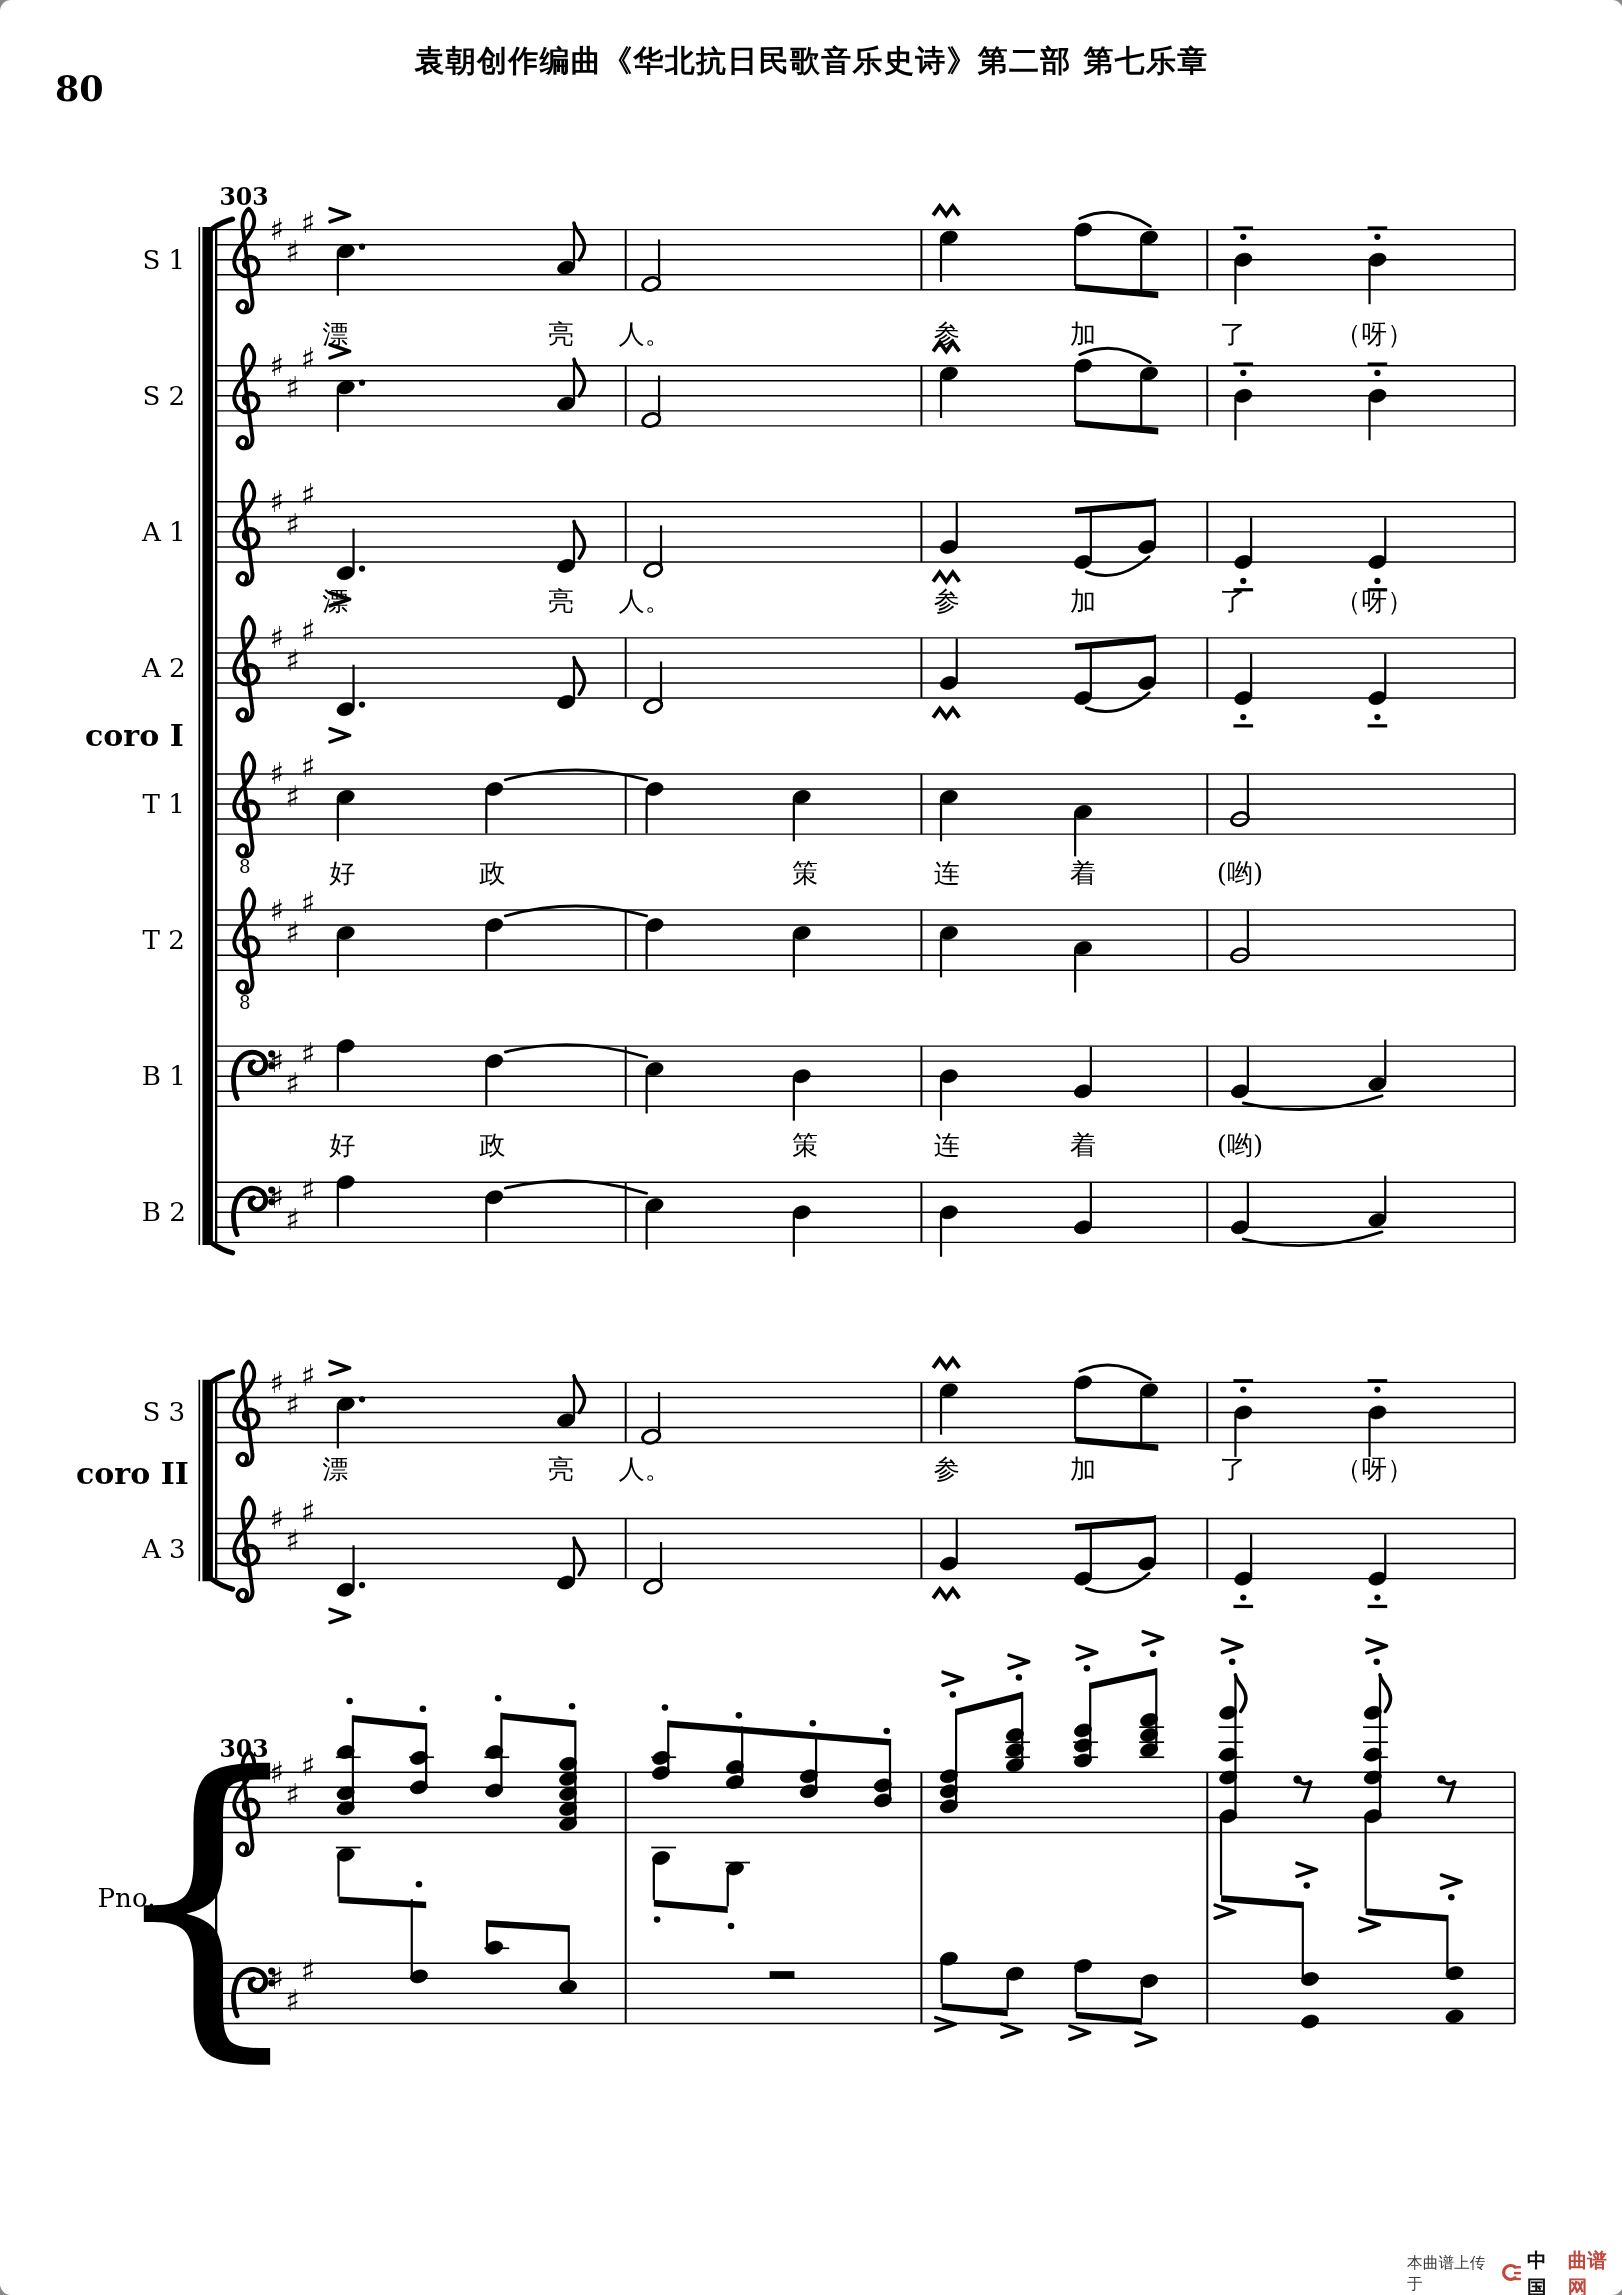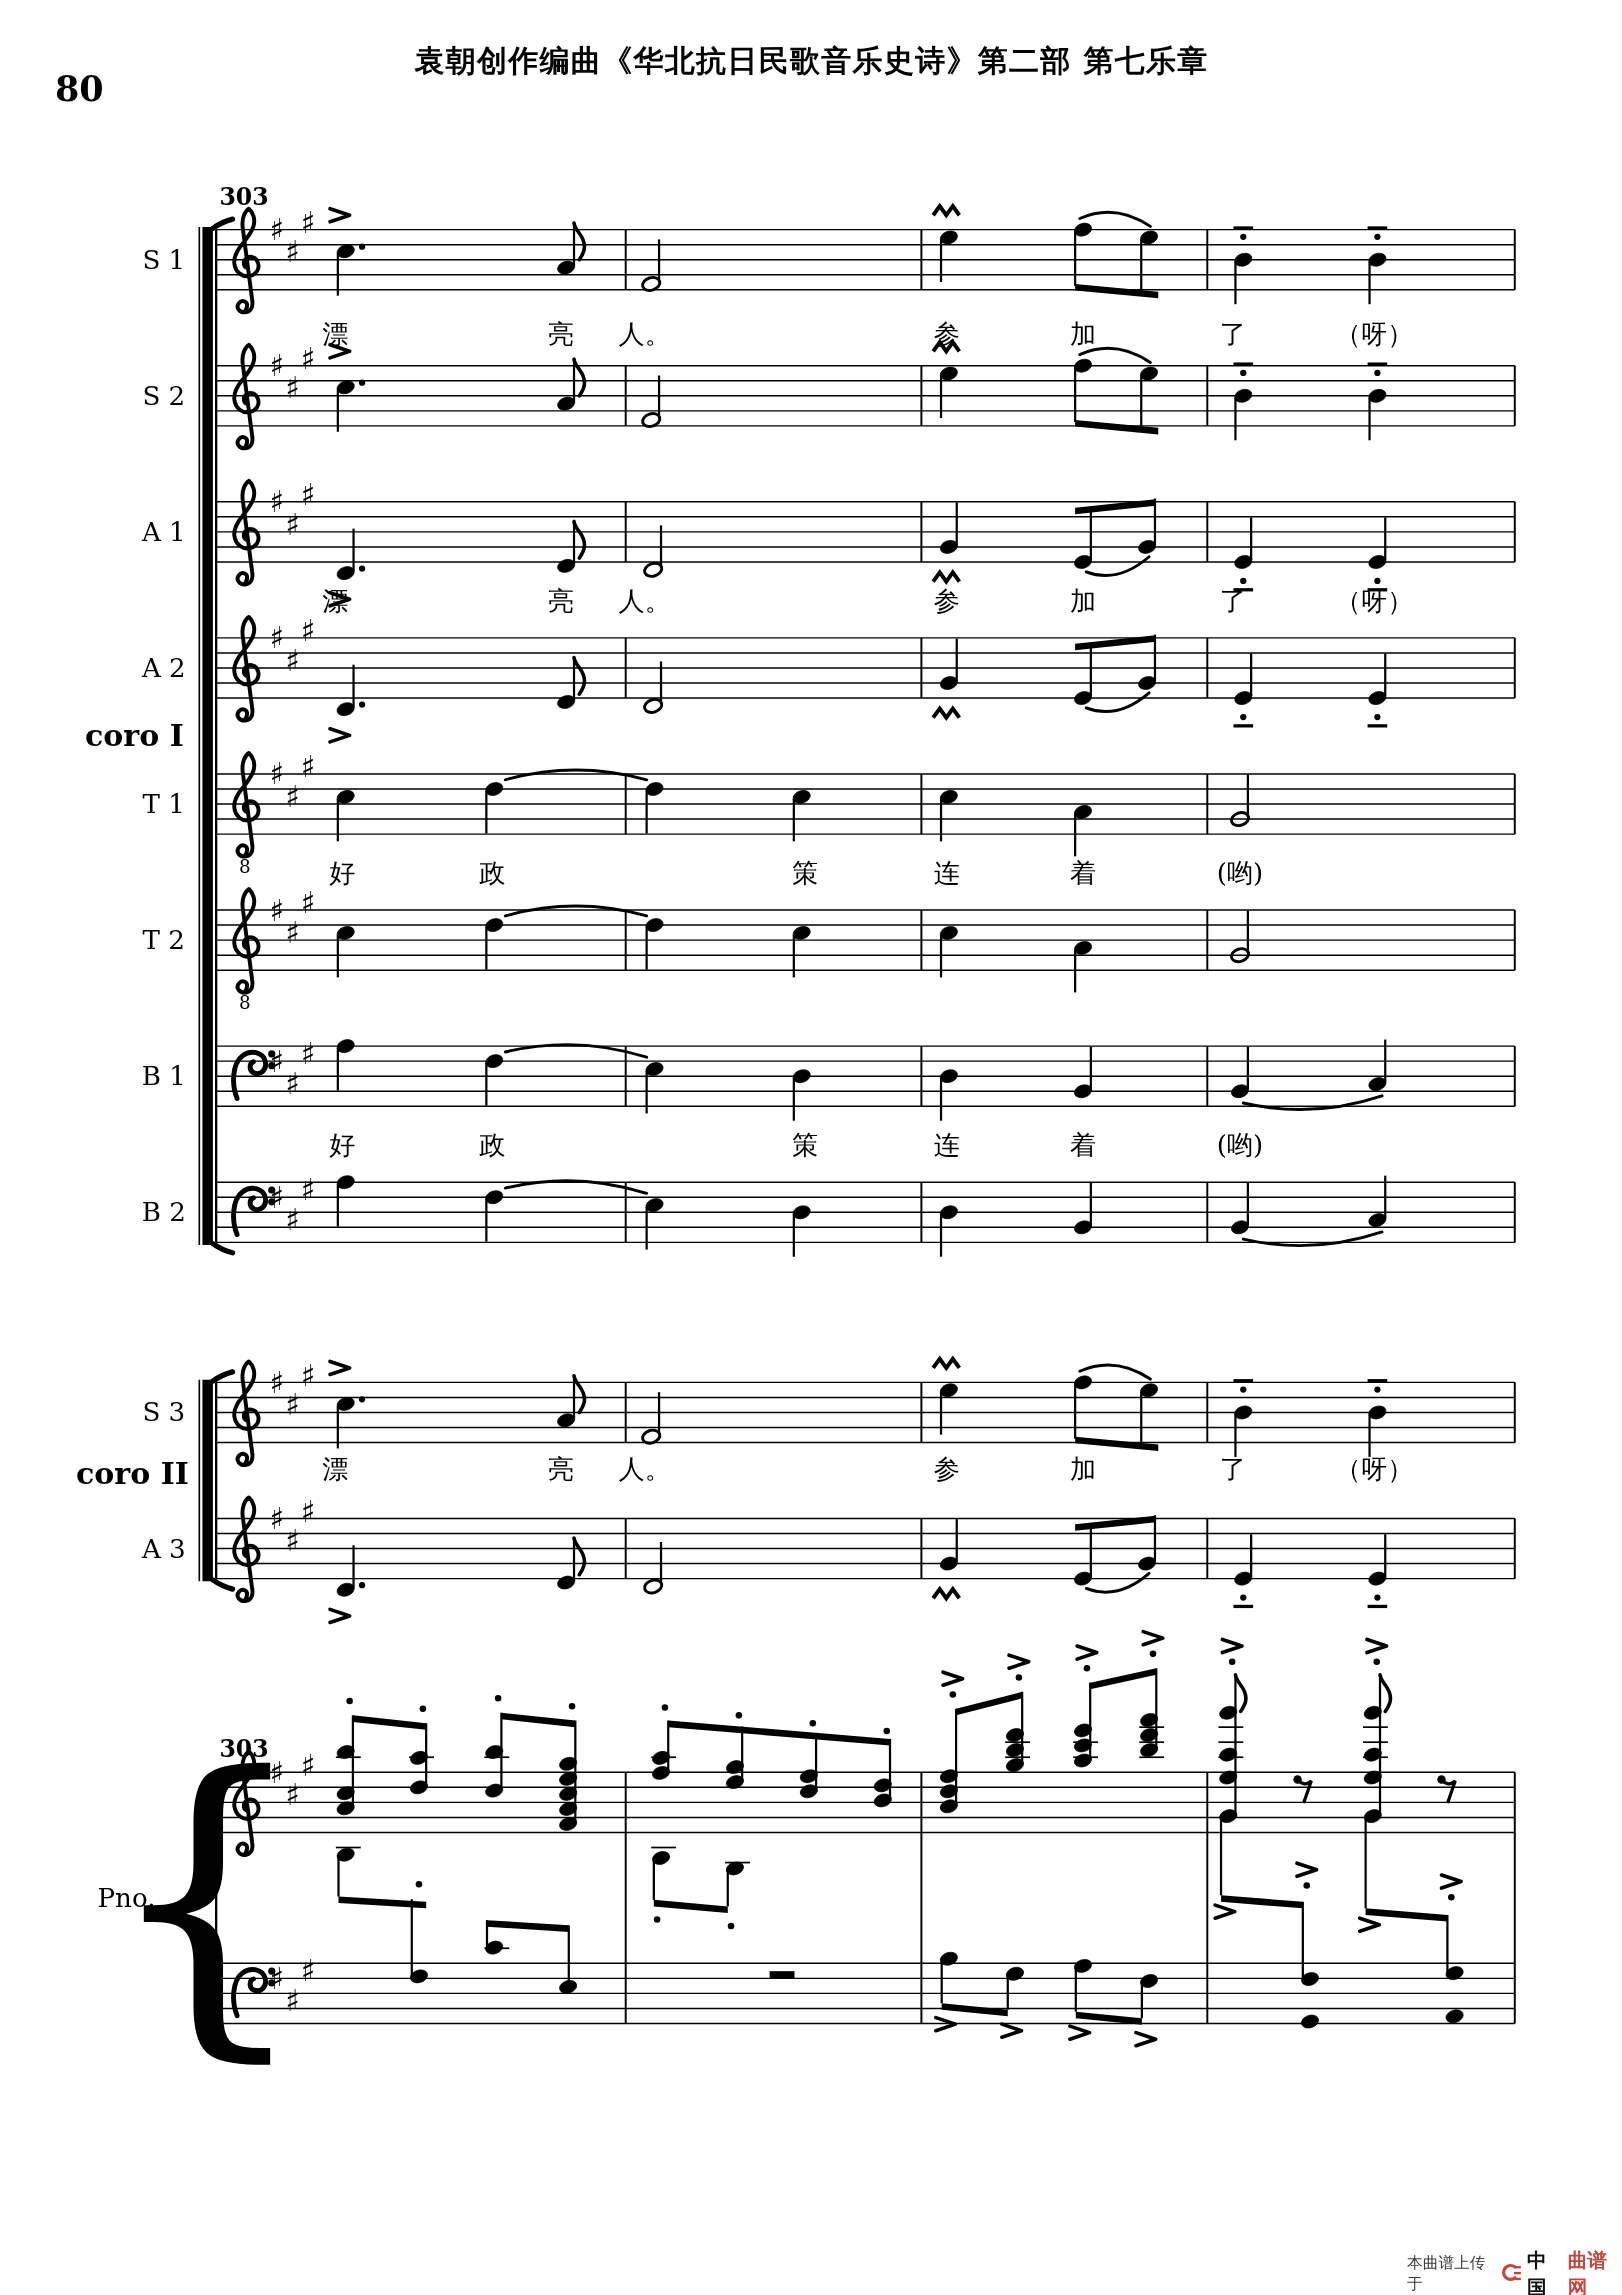--- a/index.html
+++ b/index.html
@@ -1,17 +1,17 @@
 <!DOCTYPE html>
 <html style="font-size:10.5px"><head>
 <meta charset="utf-8">
 <style>
   html,body{margin:0;padding:0;background:#888;}
   .page{position:relative;width:1623px;height:2295px;background:#ffffff;overflow:hidden;
-        font-family:"DejaVu Serif",serif;color:#000;}
+        font-family:"DejaVu Serif",serif;color:#000;border-radius:11px;}
   .pagenum{position:absolute;left:55px;top:68px;font-size:35px;font-weight:600;}
   .title{position:absolute;left:0;width:1623px;text-align:center;font-weight:700;font-size:30px;letter-spacing:1.3px;}
   .t1{top:41px;} .t2{top:81px;}
   #score{position:absolute;left:0;top:0;}
   .watermark{position:absolute;left:1407px;top:2259px;height:29px;display:flex;align-items:center;gap:4px;}
   .wm-pre{font-size:15.7px;color:#3c3c3c;font-family:"DejaVu Sans",sans-serif;}
   .wm-black{font-size:19.6px;font-weight:700;color:#111;}
   .wm-red{font-size:19.6px;font-weight:700;color:#c0493f;}
 </style>
 </head>

